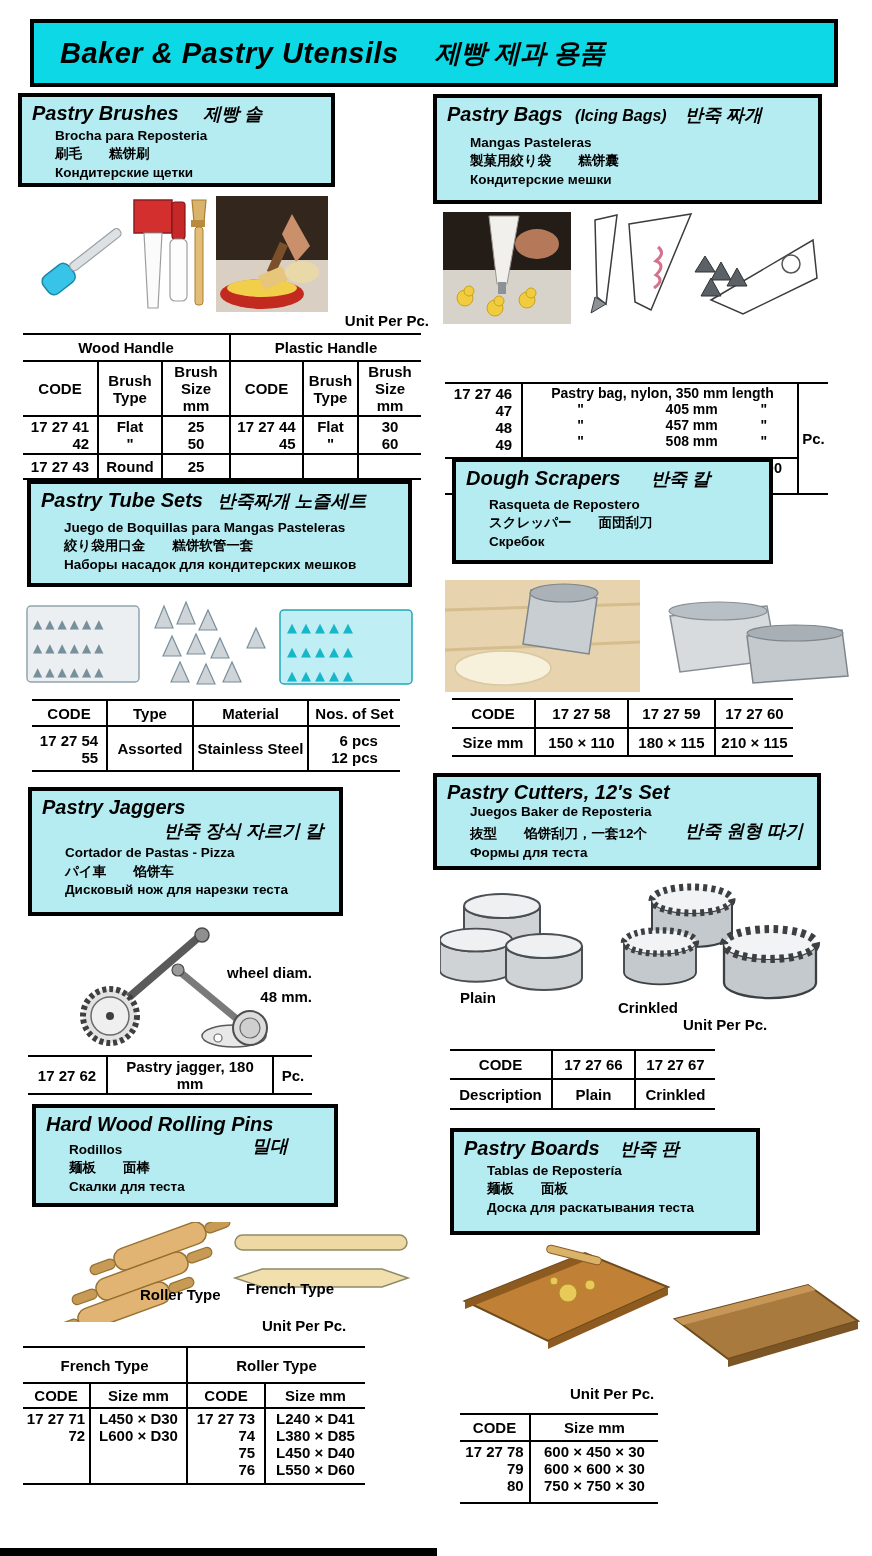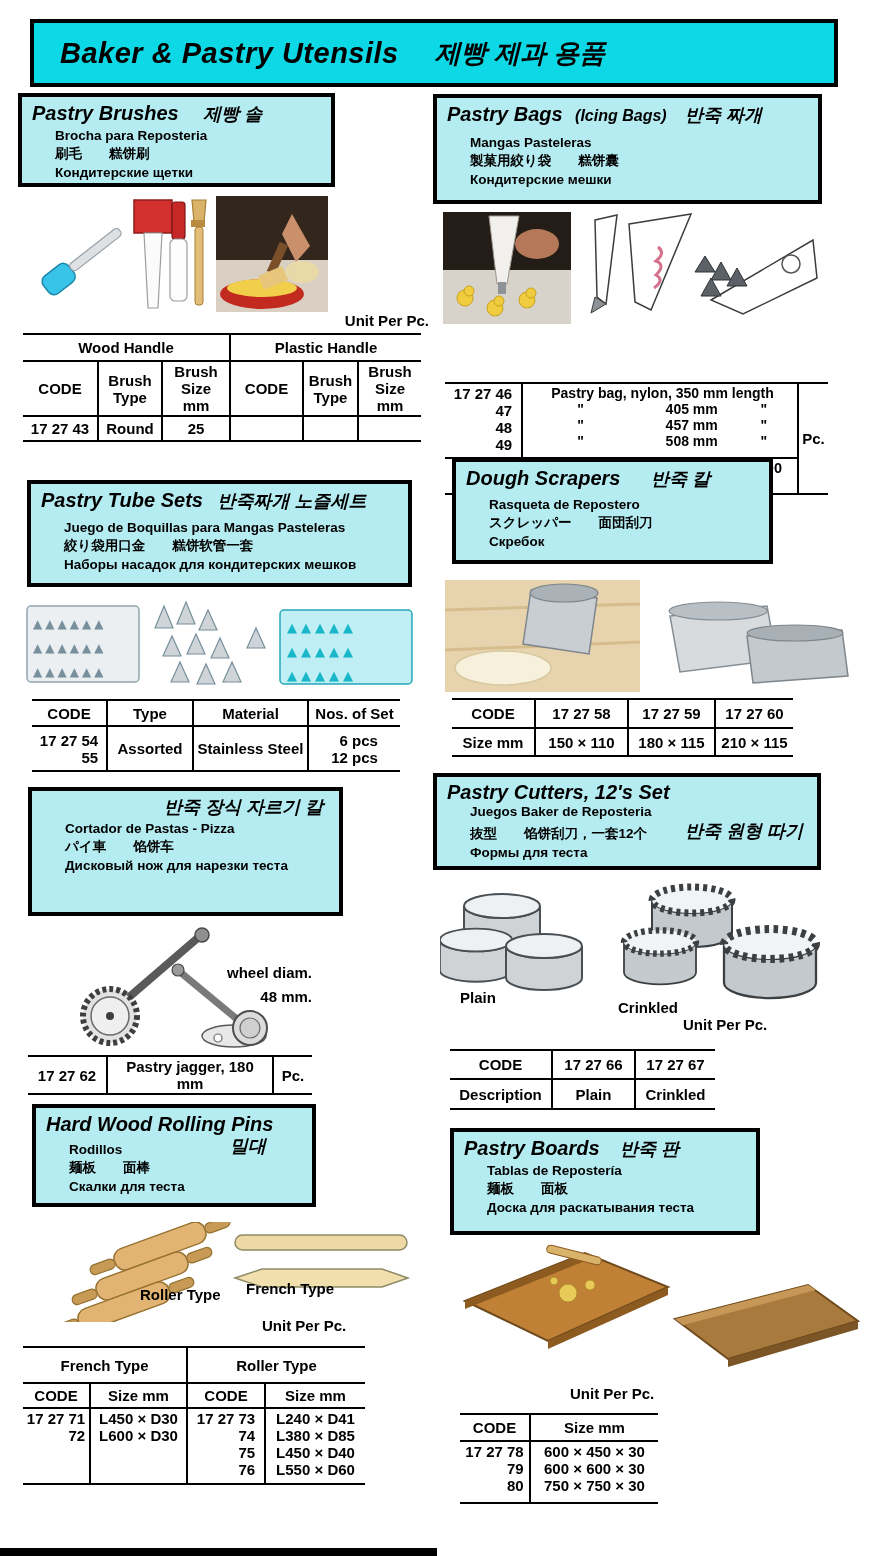--- a/index.html
+++ b/index.html
@@ -105,20 +105,34 @@
         <td class="pre">Brush
 Type</td>
         <td class="pre">Brush
 Size mm</td>
         <td>CODE</td>
         <td class="pre">Brush
 Type</td>
         <td class="no-r pre">Brush
 Size mm</td>
       </tr>
+      <tr style="height:38px">
+        <td class="no-l"><span class="blk">17 27 41
+42</span></td>
+        <td class="pre">Flat
+"</td>
+        <td class="pre">25
+50</td>
+        <td><span class="blk">17 27 44
+45</span></td>
+        <td class="pre">Flat
+"</td>
+        <td class="no-r pre">30
+60</td>
+      </tr>
       <tr style="height:25px">
         <td class="no-l">17 27 43</td>
         <td>Round</td>
         <td>25</td>
         <td></td>
         <td></td>
         <td class="no-r"></td>
       </tr>
     </tbody>
   </table>
@@ -292,20 +306,21 @@
       <tr style="height:28px">
         <td class="no-l">Size mm</td>
         <td>150 × 110</td>
         <td>180 × 115</td>
         <td class="no-r">210 × 115</td>
       </tr>
     </tbody>
   </table>
 
   <div class="panel" style="left:28px;top:787px;width:315px;height:129px;">
+    <div class="t-en">Pastry Jaggers</div>
     <div class="ko-right" style="text-align:right;padding-right:6px;margin-top:2px;">반죽 장식 자르기 칼</div>
     <div class="sub">Cortador de Pastas - Pizza</div>
     <div class="sub">パイ車　　馅饼车</div>
     <div class="sub">Дисковый нож для нарезки теста</div>
   </div>
 
   <svg style="left:52px;top:924px;" width="265" height="128" viewBox="0 0 265 128">
     <line x1="148" y1="12" x2="76" y2="74" stroke="#5a5a5a" stroke-width="8"></line>
     <circle cx="150" cy="11" r="7" fill="#8f8f8f" stroke="#4a4a4a" stroke-width="1.5"></circle>
     <circle cx="58" cy="92" r="27" fill="#e2e2e2" stroke="#3f3f3f" stroke-width="6" stroke-dasharray="4 3"></circle>
@@ -381,21 +396,21 @@
         <td class="no-r">17 27 67</td>
       </tr>
       <tr style="height:30px">
         <td class="no-l">Description</td>
         <td>Plain</td>
         <td class="no-r">Crinkled</td>
       </tr>
     </tbody>
   </table>
 
-  <div class="panel" style="left:32px;top:1104px;width:284px;height:103px;">
+  <div class="panel" style="left:32px;top:1104px;width:306px;height:103px;">
     <div class="t-en">Hard Wood Rolling Pins</div>
     <div class="row-flex">
       <span class="sub">Rodillos</span>
       <span class="ko-right" style="margin-right:36px;">밀대</span>
     </div>
     <div class="sub">麺板　　面棒</div>
     <div class="sub">Скалки для теста</div>
   </div>
 
   <svg style="left:30px;top:1222px;" width="390" height="100" viewBox="0 0 390 100">

